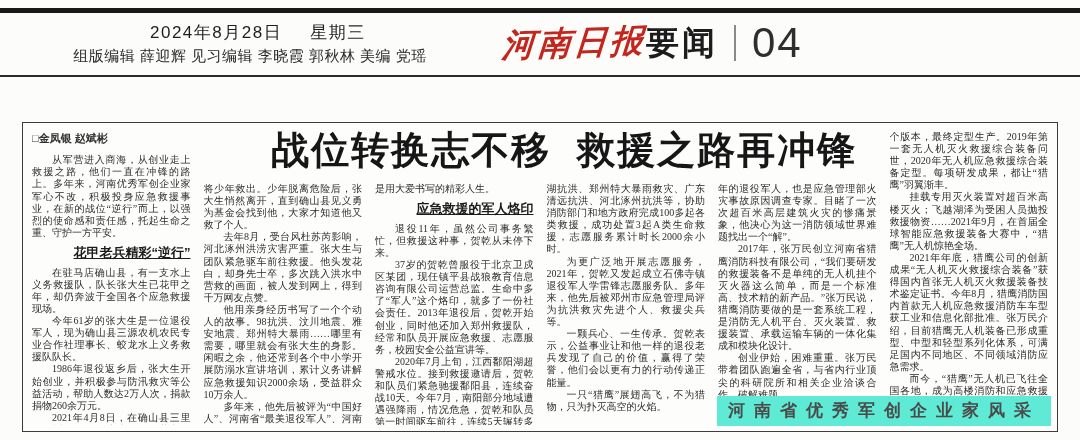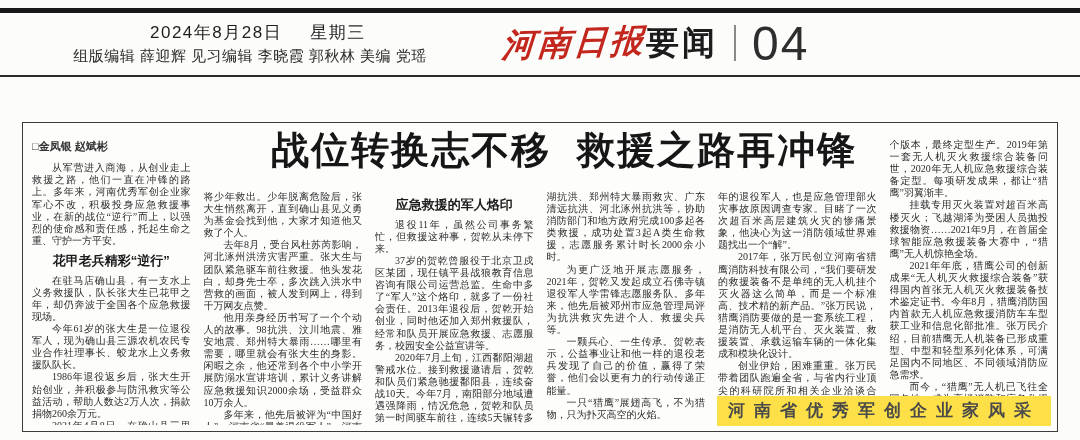--- a/index.html
+++ b/index.html
@@ -18,50 +18,50 @@
   .editors-line{font-size:15px;color:#2a2a2a;margin-top:3px;letter-spacing:.5px;white-space:nowrap;}
   .masthead{
     margin-left:42px;color:#c3261c;font-weight:900;font-style:italic;
     font-size:33px;letter-spacing:3px;transform:rotate(-2deg) skewX(-6deg);
     font-family:"Liberation Serif","DejaVu Serif",serif;white-space:nowrap;
   }
   .section-block{display:flex;align-items:center;
     font-family:"Liberation Sans","DejaVu Sans",sans-serif;}
   .section-name{font-size:33px;font-weight:700;color:#1c1c1c;letter-spacing:3px;}
   .section-divider{display:inline-block;width:2px;height:36px;background:#8a8a8a;margin:0 16px;}
-  .page-number{font-size:48px;font-weight:300;color:#2e2e2e;letter-spacing:2px;
+  .page-number{font-size:42px;font-weight:300;color:#2e2e2e;letter-spacing:2px;
     font-family:"Liberation Sans","DejaVu Sans",sans-serif;}
   .header-rule{height:2px;background:#2b2b2b;margin-top:4px;}
 
   .article-frame{
     position:relative;box-sizing:border-box;
     margin:45px 22px 0 22px;height:310px;
     border:1.5px solid #3c3c3c;background:#fdfdfc;
     padding:8px 9px 6px 9px;overflow:hidden;
   }
   .headline{
     position:absolute;top:2px;left:24%;width:59%;z-index:1;
     text-align:left;font-size:38px;font-weight:700;color:#161616;
     letter-spacing:2px;white-space:nowrap;
     font-family:"Liberation Serif","DejaVu Serif",serif;
   }
   .hl-gap{display:inline-block;width:26px;}
   .columns{display:flex;gap:13px;height:100%;box-sizing:border-box;}
   .col{flex:1 1 0;overflow:hidden;font-size:10px;line-height:1.21;
-    text-align:justify;color:#2b2b2b;margin-top:8px;}
+    text-align:justify;color:#2b2b2b;}
   .col p{margin:0;text-indent:2em;}
   .col p.cont{text-indent:0;font-family:Liberation Serif, serif;}
   .byline{font-size:11px;font-weight:600;color:#333;margin:1px 0 9px 0;
     font-family:"Liberation Sans","DejaVu Sans",sans-serif;}
-  .subhead{margin:6px 0;text-align:center;font-size:13px;font-weight:700;color:#1b1b1b;
-    font-family:"Liberation Sans","DejaVu Sans",sans-serif;}
+  .subhead{margin:6px 0;text-align:right;font-size:13px;font-weight:700;color:#1b1b1b;
+    font-family:"Liberation Sans","DejaVu Sans",sans-serif;text-decoration:underline;}
   .under-headline{padding-top:52px;}
   .banner{
     position:absolute;right:6px;bottom:5px;z-index:2;
-    width:334px;height:30px;line-height:30px;background:#fde047;
+    width:334px;height:30px;line-height:30px;background:#5eead4;
     text-align:center;font-size:17px;font-weight:700;color:#4a4a4a;
     letter-spacing:9px;font-family:"Liberation Sans","DejaVu Sans",sans-serif;
     white-space:nowrap;
   }
 </style>
 </head>
 <body>
 
 <div class="page">
 
@@ -103,20 +103,21 @@
       </div>
 
       <div class="col under-headline">
         <p class="cont">将少年救出。少年脱离危险后，张大生悄然离开，直到确山县见义勇为基金会找到他，大家才知道他又救了个人。</p>
         <p>去年8月，受台风杜苏芮影响，河北涿州洪涝灾害严重。张大生与团队紧急驱车前往救援。他头发花白，却身先士卒，多次跳入洪水中营救的画面，被人发到网上，得到千万网友点赞。</p>
         <p>他用亲身经历书写了一个个动人的故事。98抗洪、汶川地震、雅安地震、郑州特大暴雨……哪里有需要，哪里就会有张大生的身影。闲暇之余，他还常到各个中小学开展防溺水宣讲培训，累计义务讲解应急救援知识2000余场，受益群众10万余人。</p>
         <p>多年来，他先后被评为“中国好人”、河南省“最美退役军人”、河南省防汛救灾身边好人等。荣誉的背后，是张大生一次次救援路上的“逆行”，</p>
       </div>
 
       <div class="col under-headline">
+        <p class="cont">是用大爱书写的精彩人生。</p>
         <h3 class="subhead">应急救援的军人烙印</h3>
         <p>退役11年，虽然公司事务繁忙，但救援这种事，贺乾从未停下来。</p>
         <p>37岁的贺乾曾服役于北京卫戍区某团，现任镇平县战狼教育信息咨询有限公司运营总监。生命中多了“军人”这个烙印，就多了一份社会责任。2013年退役后，贺乾开始创业，同时他还加入郑州救援队，经常和队员开展应急救援、志愿服务，校园安全公益宣讲等。</p>
         <p>2020年7月上旬，江西鄱阳湖超警戒水位。接到救援邀请后，贺乾和队员们紧急驰援鄱阳县，连续奋战10天。今年7月，南阳部分地域遭遇强降雨，情况危急，贺乾和队员第一时间驱车前往，连续5天辗转多个县区开展救援。</p>
 
       </div>
 
       <div class="col under-headline">
         <p class="cont">湖抗洪、郑州特大暴雨救灾、广东清远抗洪、河北涿州抗洪等，协助消防部门和地方政府完成100多起各类救援，成功处置3起A类生命救援，志愿服务累计时长2000余小时。</p>
         <p>为更广泛地开展志愿服务，2021年，贺乾又发起成立石佛寺镇退役军人学雷锋志愿服务队。多年来，他先后被邓州市应急管理局评为抗洪救灾先进个人、救援尖兵等。</p>

